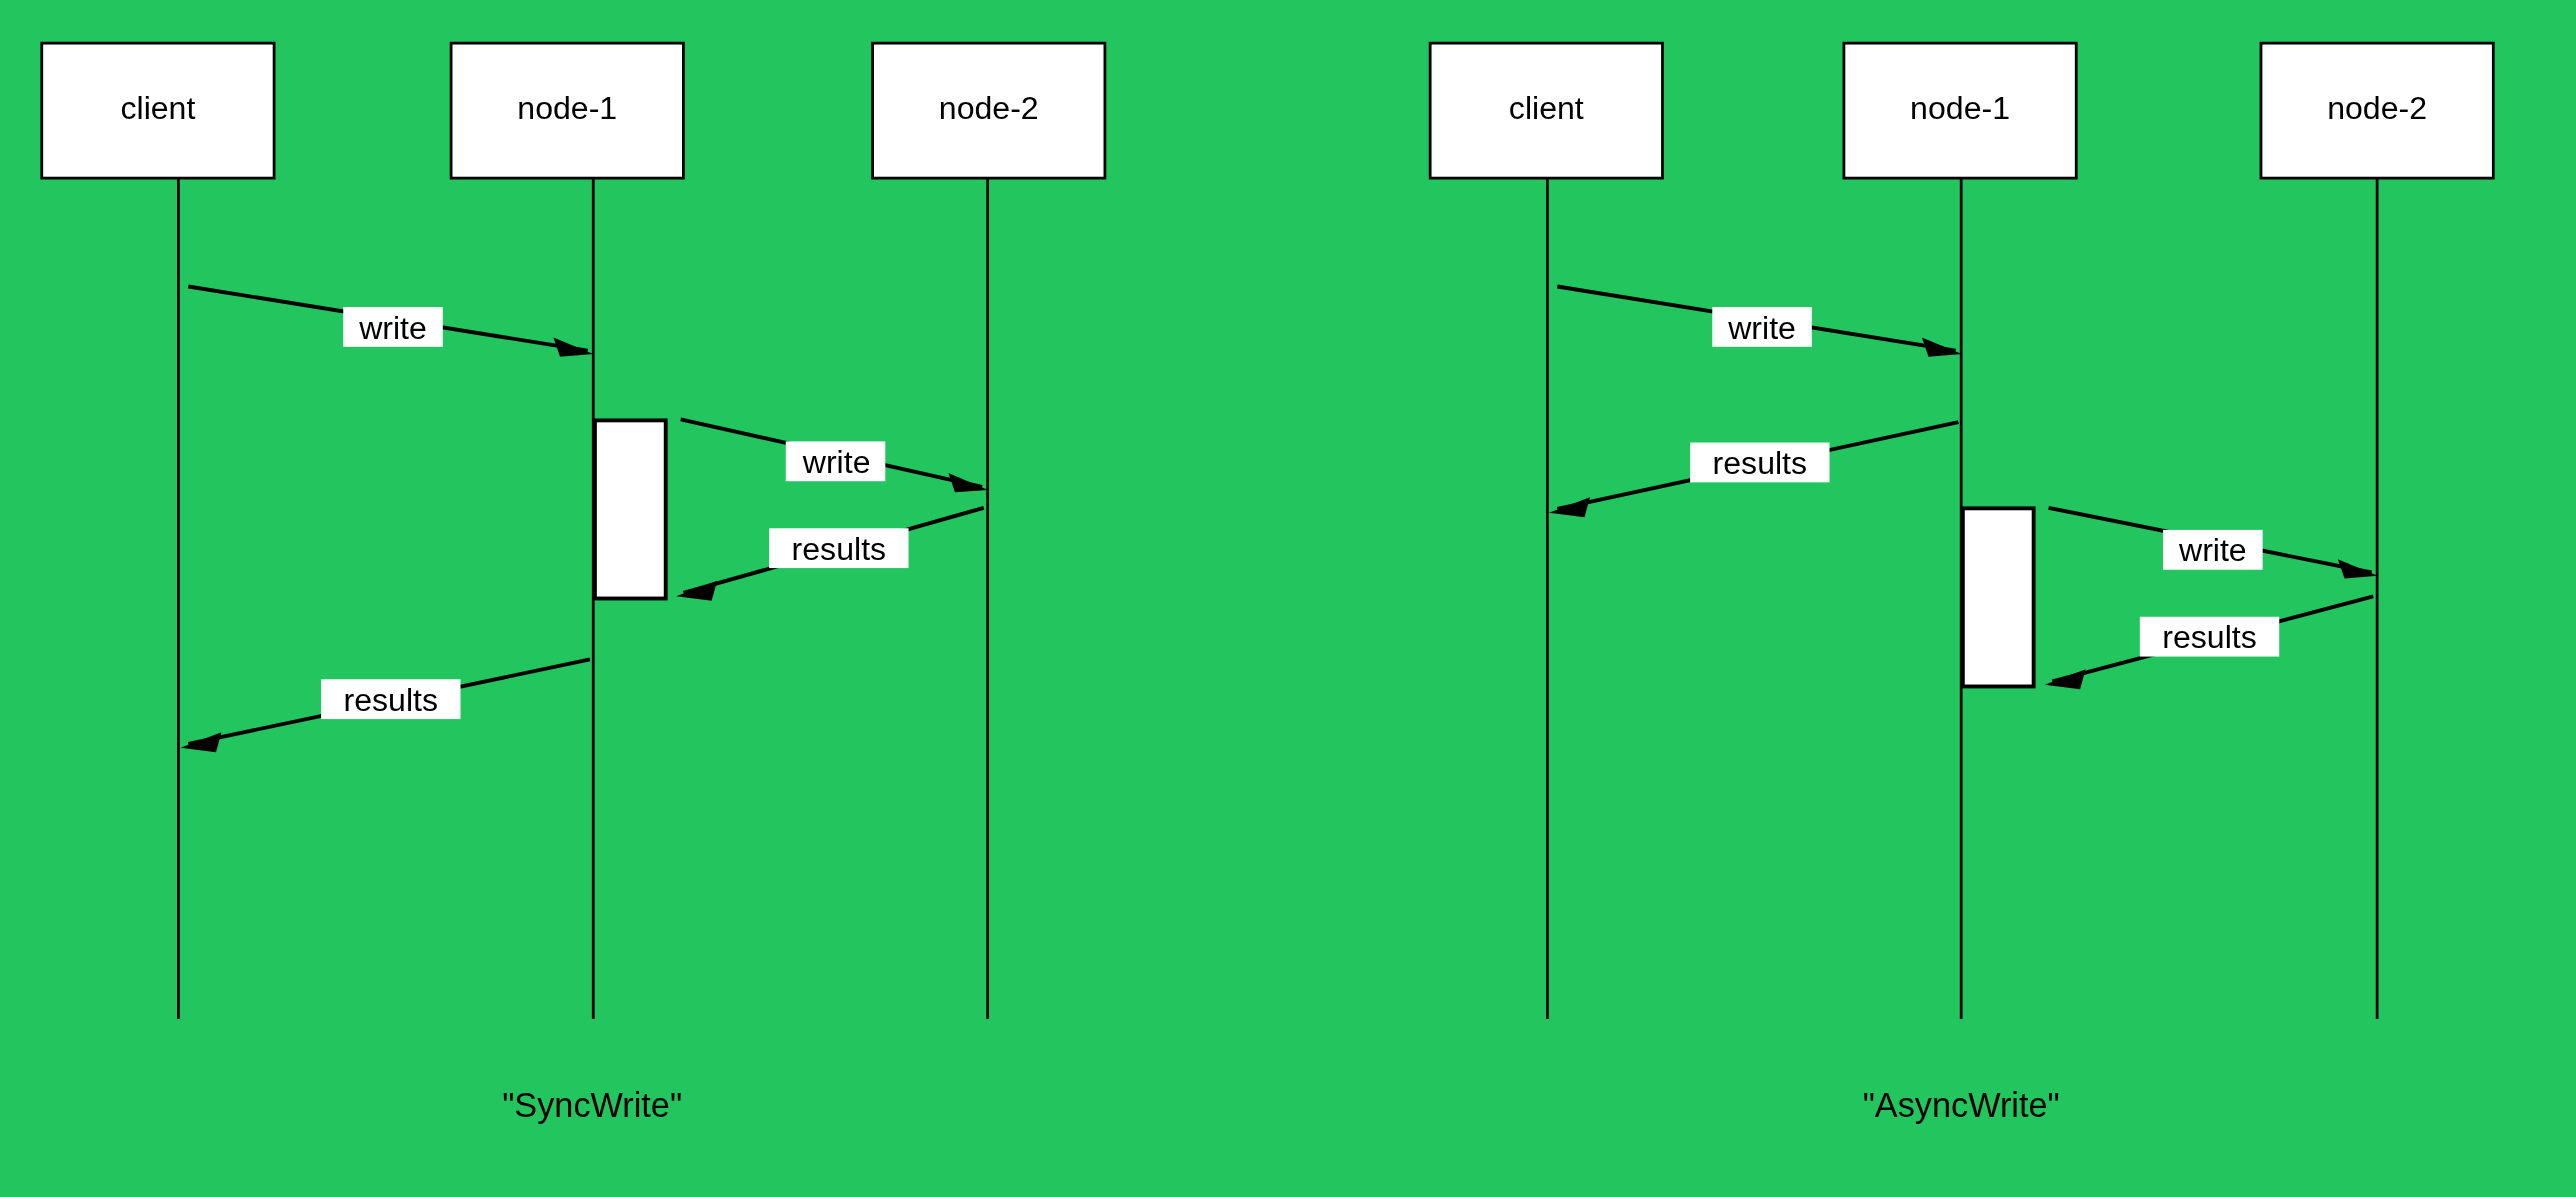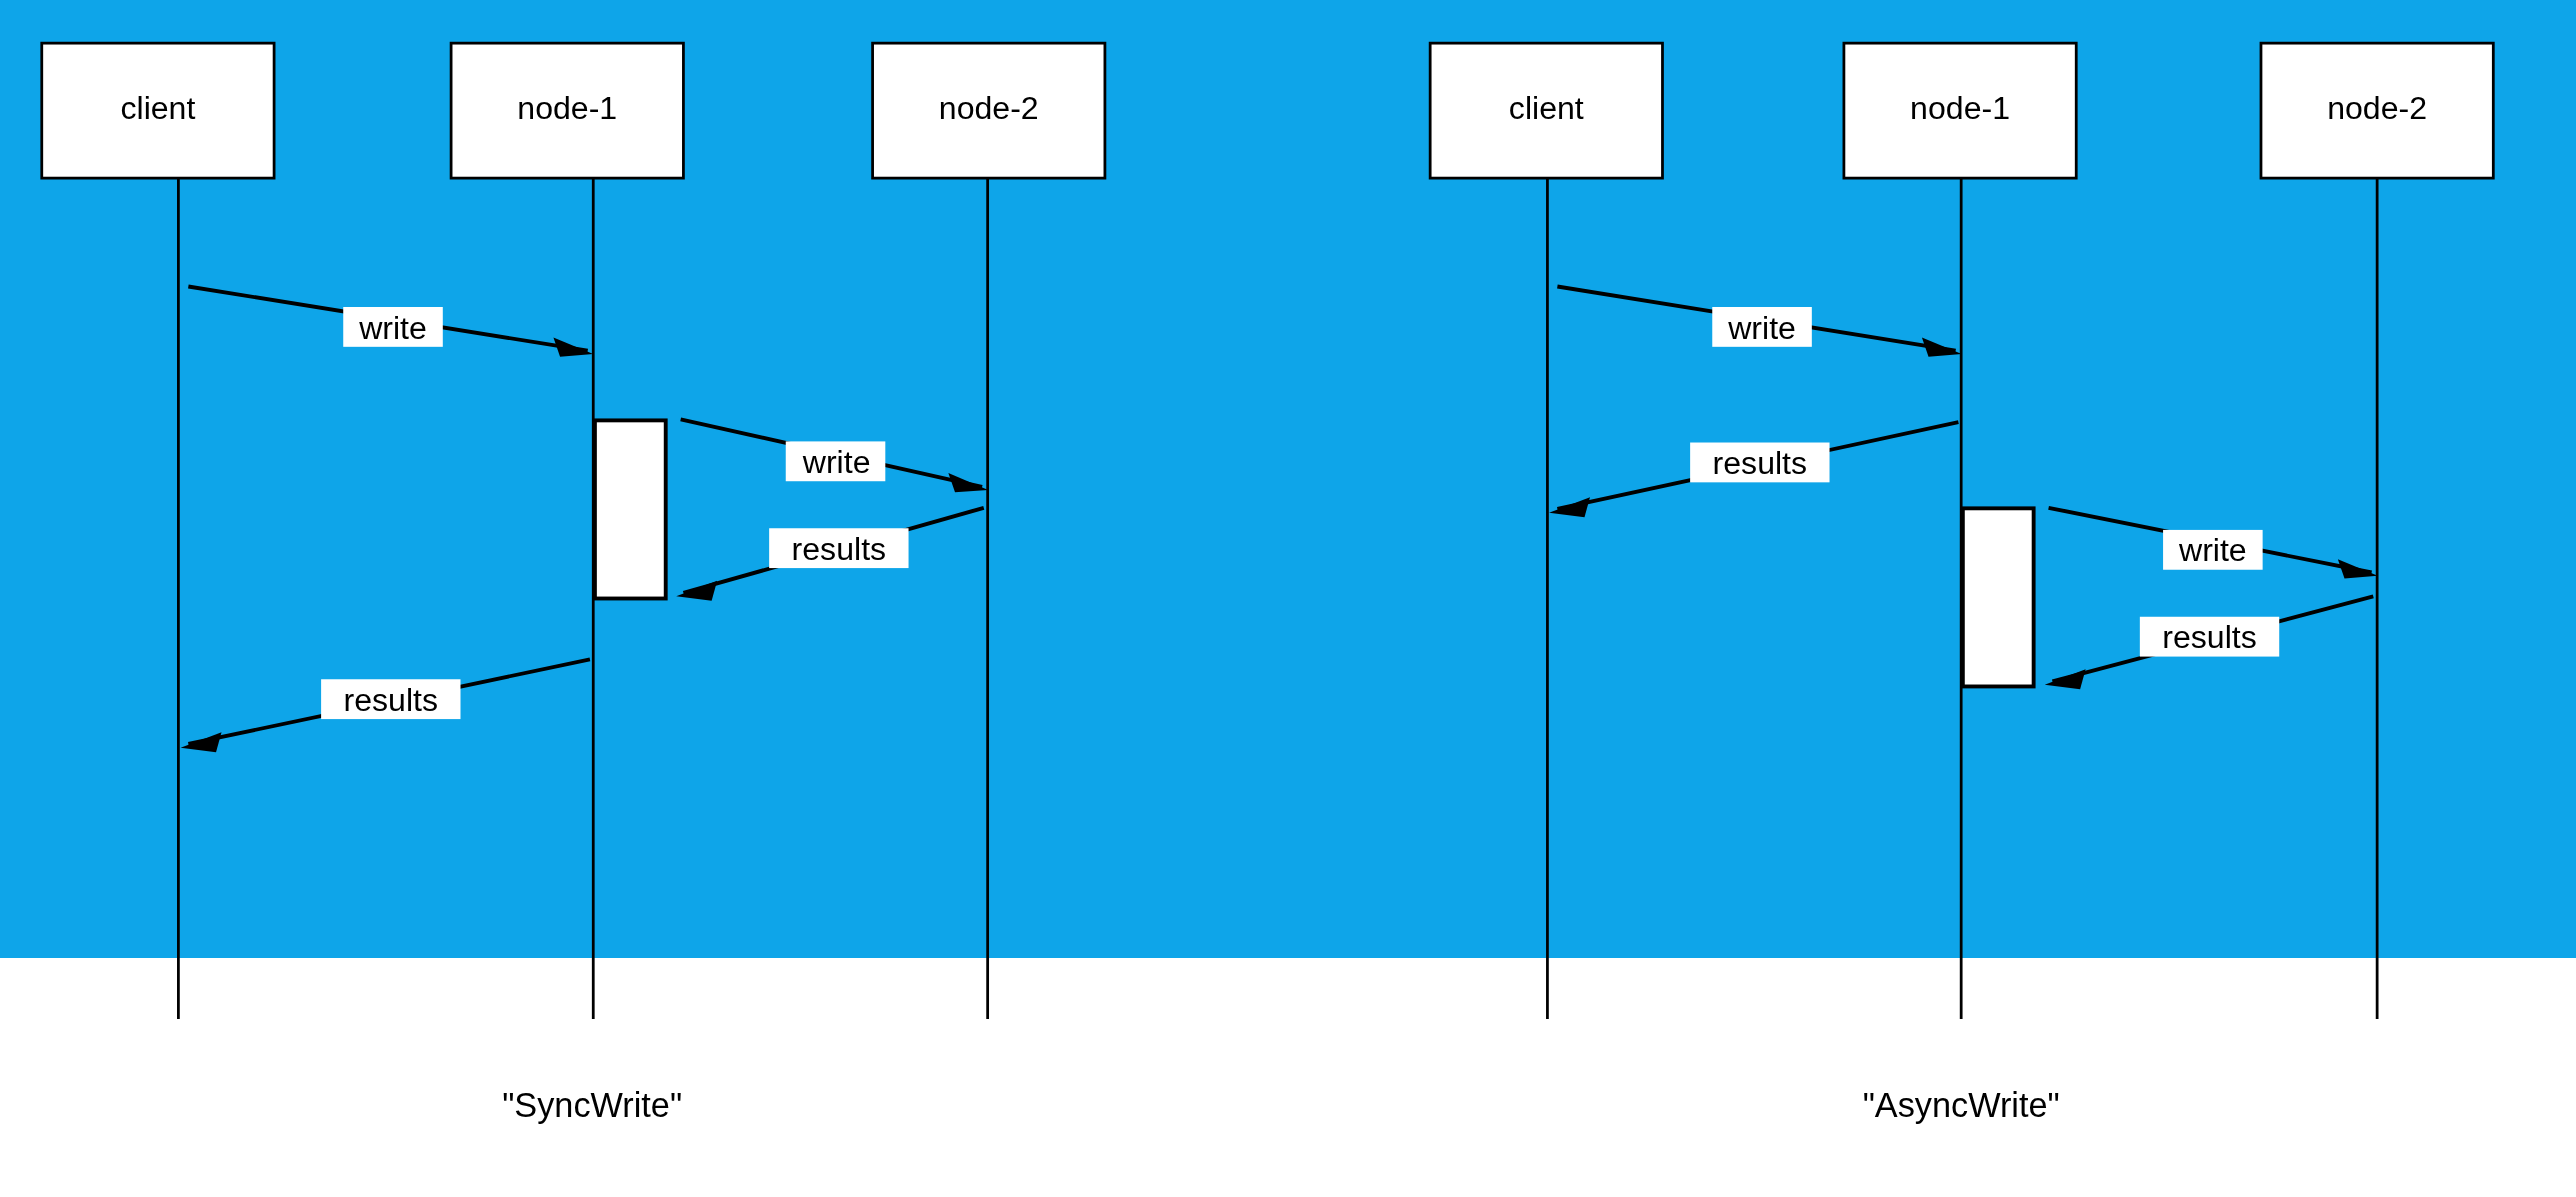--- a/index.html
+++ b/index.html
@@ -10,22 +10,22 @@
   body {
     width: 2576px;
     height: 1197px;
     font-family: "Liberation Sans", sans-serif;
     color: #000000;
     overflow: hidden;
   }
   #canvas {
     position: relative;
     width: 2576px;
-    height: 958px;
-    background: #0ea5e9;
+    height: 1197px;
+    background: #22c55e;
   }
   svg.diagram {
     position: absolute;
     top: 0;
     left: 0;
     width: 2576px;
     height: 1197px;
     display: block;
   }
   .participant-box {

